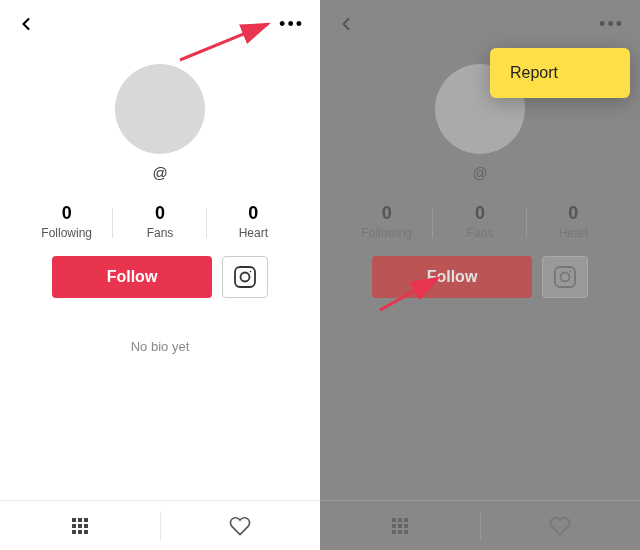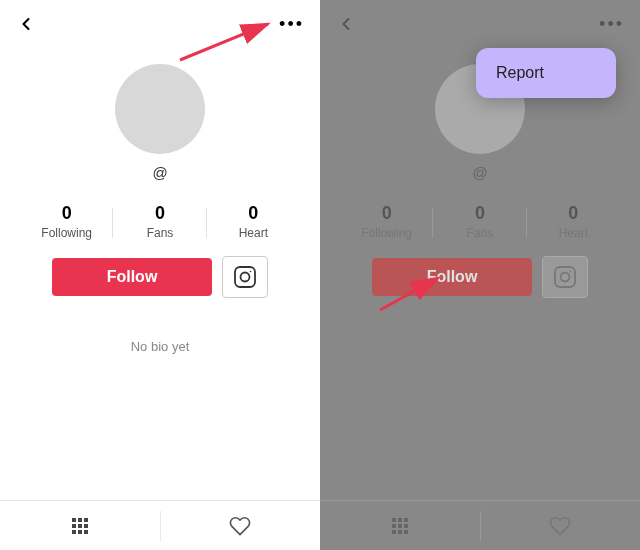--- a/index.html
+++ b/index.html
@@ -112,21 +112,20 @@
 
     .stat-label {
       font-size: 12px;
       color: #555;
       margin-top: 2px;
     }
 
     
     .action-row {
       display: flex;
-      align-items: center;
       justify-content: center;
       gap: 10px;
       margin-bottom: 14px;
       padding: 0 36px;
     }
 
     .follow-btn {
       background: #e8344e;
       color: #fff;
       border: none;
@@ -280,23 +279,23 @@
     }
 
     .right-panel .grid-dot {
       background: #666;
     }
 
     
     .dropdown-menu {
       position: absolute;
       top: 48px;
-      right: 24px;
-      background: #c4b5fd;
-      border-radius: 12px;
+      right: 10px;
+      background: #fde047;
+      border-radius: 6px;
       box-shadow: 0 4px 20px rgba(0,0,0,0.25);
       z-index: 100;
       min-width: 140px;
     }
 
     .dropdown-item {
       padding: 16px 20px;
       font-size: 16px;
       color: #222;
       cursor: pointer;

